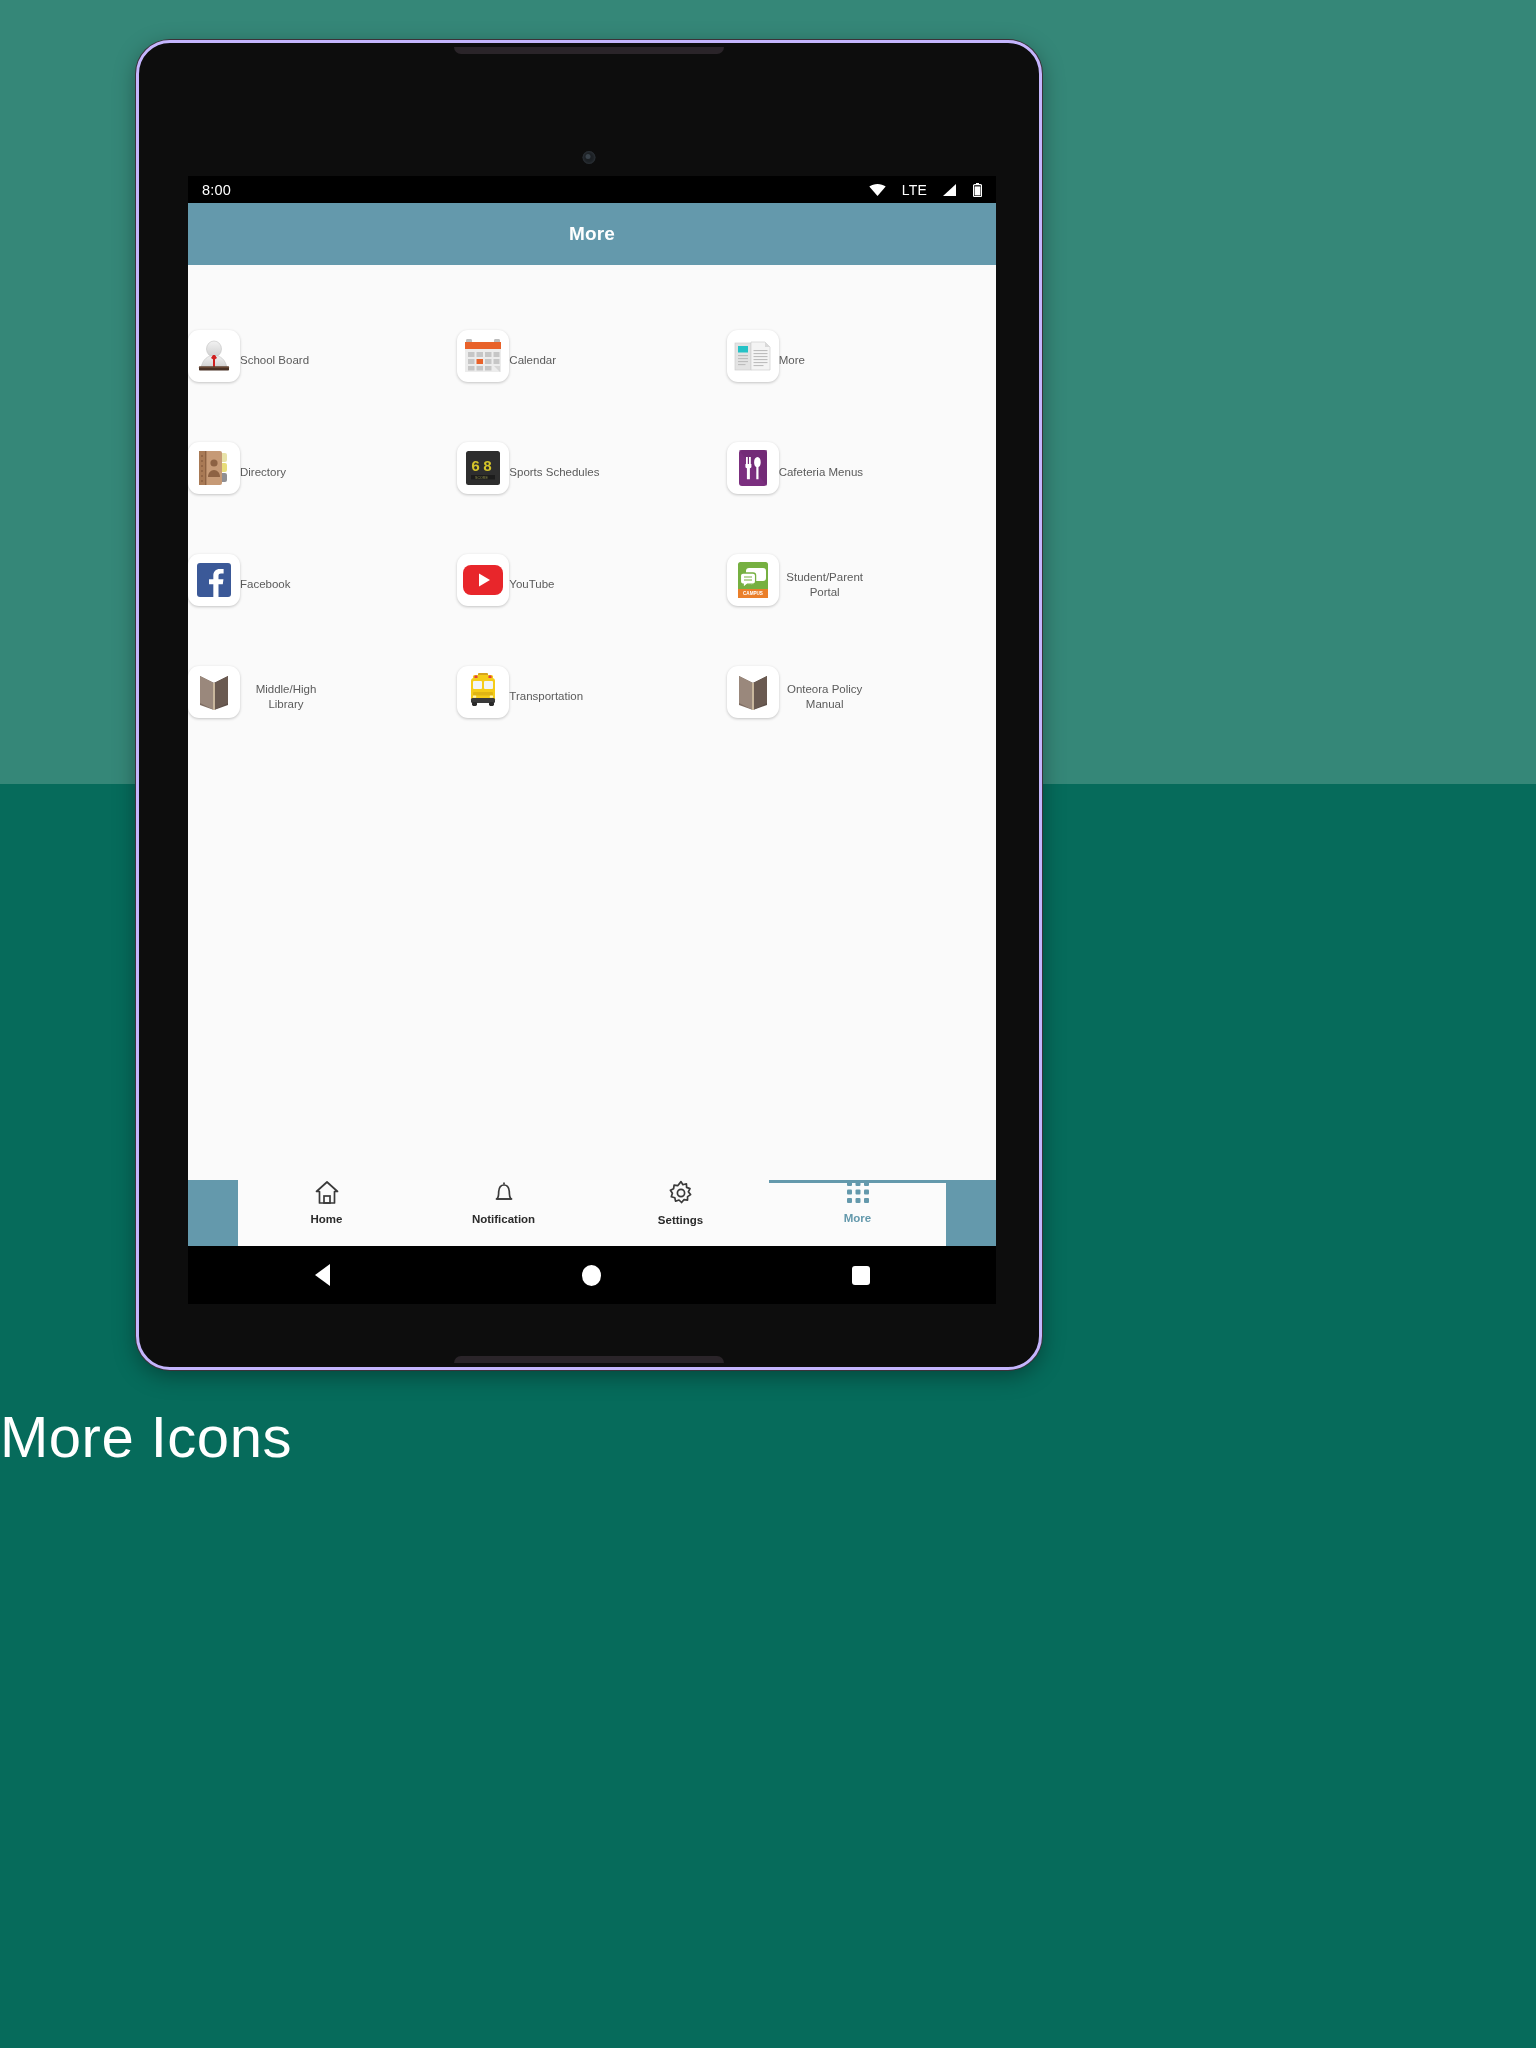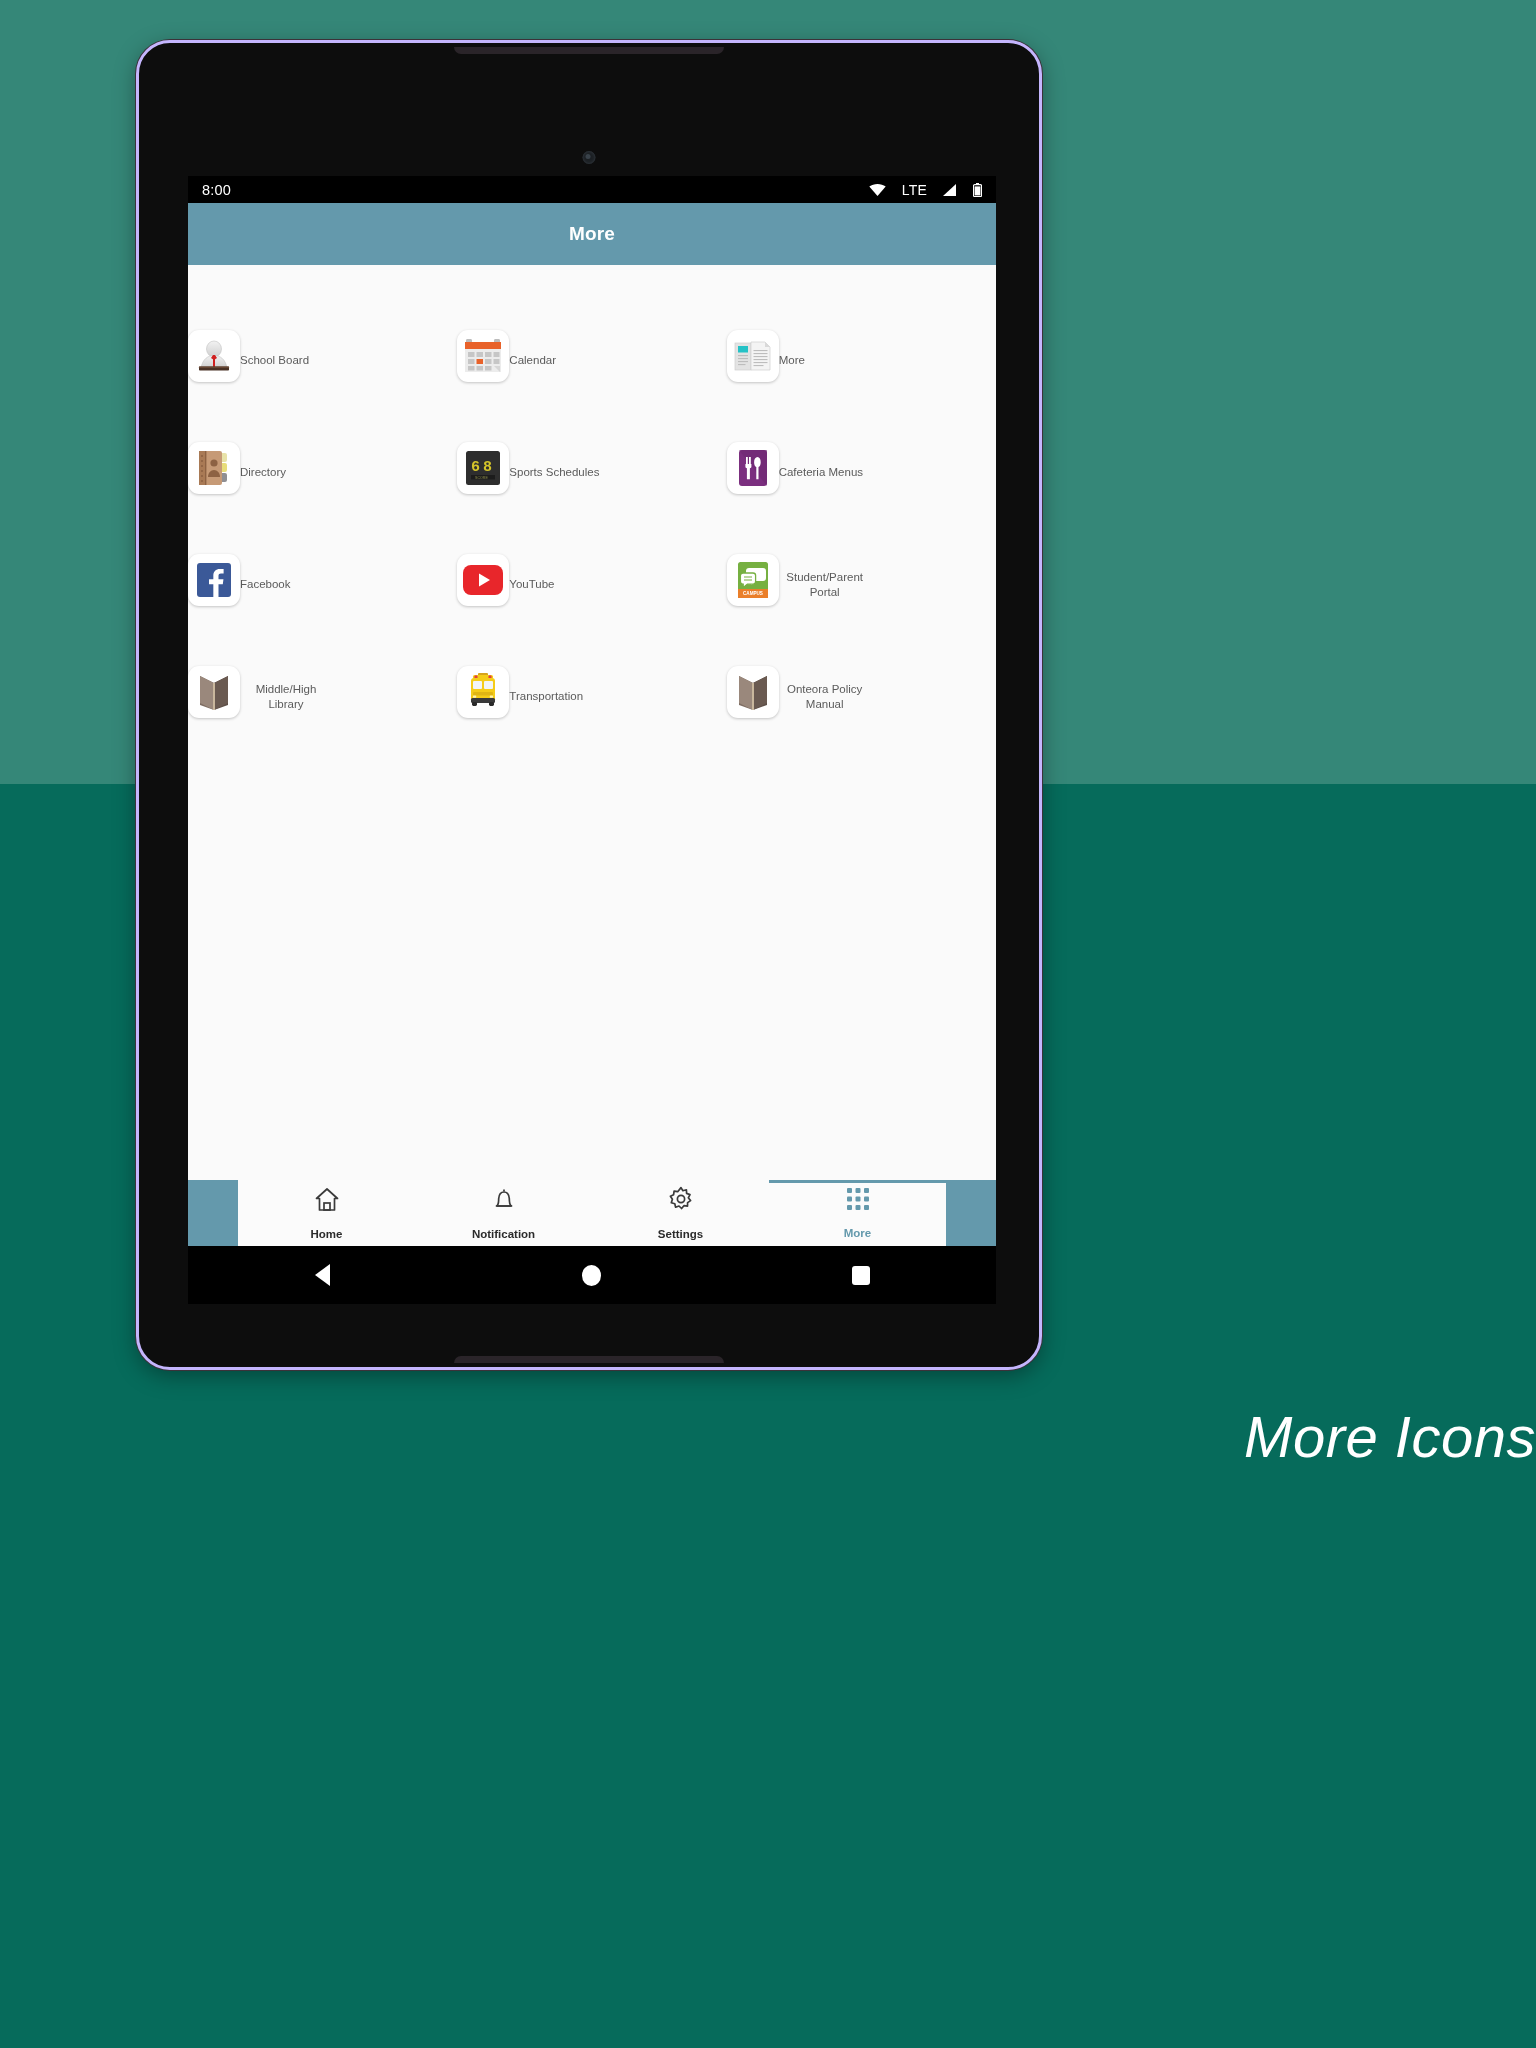--- a/index.html
+++ b/index.html
@@ -99,21 +99,21 @@
   
   #tabbar-wrap {
     position:absolute; left:0; bottom:0; width:808px; height:66px;
     background:#6499ac; display:flex;
   }
   #tabbar {
     margin:0 50px; flex:1; background:#fbfbfb; display:flex;
   }
   .tab {
     flex:1 1 0; display:flex; flex-direction:column;
-    align-items:center; justify-content:center; gap:16px;
+    align-items:center; gap:8px;
     font-size:11.5px; font-weight:bold; color:#2b2b2b;
     position:relative;
   }
   .tab.active { color:#6499ac; }
   .tab.active::before{
     content:""; position:absolute; left:0; top:0; right:0; height:2.5px;
     background:#6499ac;
   }
   .tab svg { display:block; }
 
@@ -123,21 +123,21 @@
     background:#000; display:flex; align-items:center; justify-content:center; gap:0;
   }
   #androidnav .navslot { width:33.33%; display:flex; align-items:center; justify-content:center; }
   .nav-back { width:0;height:0;border-top:11px solid transparent;border-bottom:11px solid transparent;border-right:15px solid #fff; }
   .nav-home { width:19px;height:21px;border-radius:50%;background:#fff; }
   .nav-recent { width:18px;height:19px;border-radius:3px;background:#fff; }
 
   
   #caption {
     position:absolute; left:0; top:1404px; width:1536px;
-    text-align:right; color:#fff;font-style:italic;
+    text-align:left; color:#fff;
   }
   #caption-title { font-size:58px; font-weight:400; line-height:1.15; letter-spacing:.5px; }
   #caption-sub { font-size:36px; font-weight:300; margin-top:18px; letter-spacing:.2px; }
 </style>
 </head>
 <body>
 
 <div id="bg-top"></div>
 <div id="bg-bottom"></div>
 

